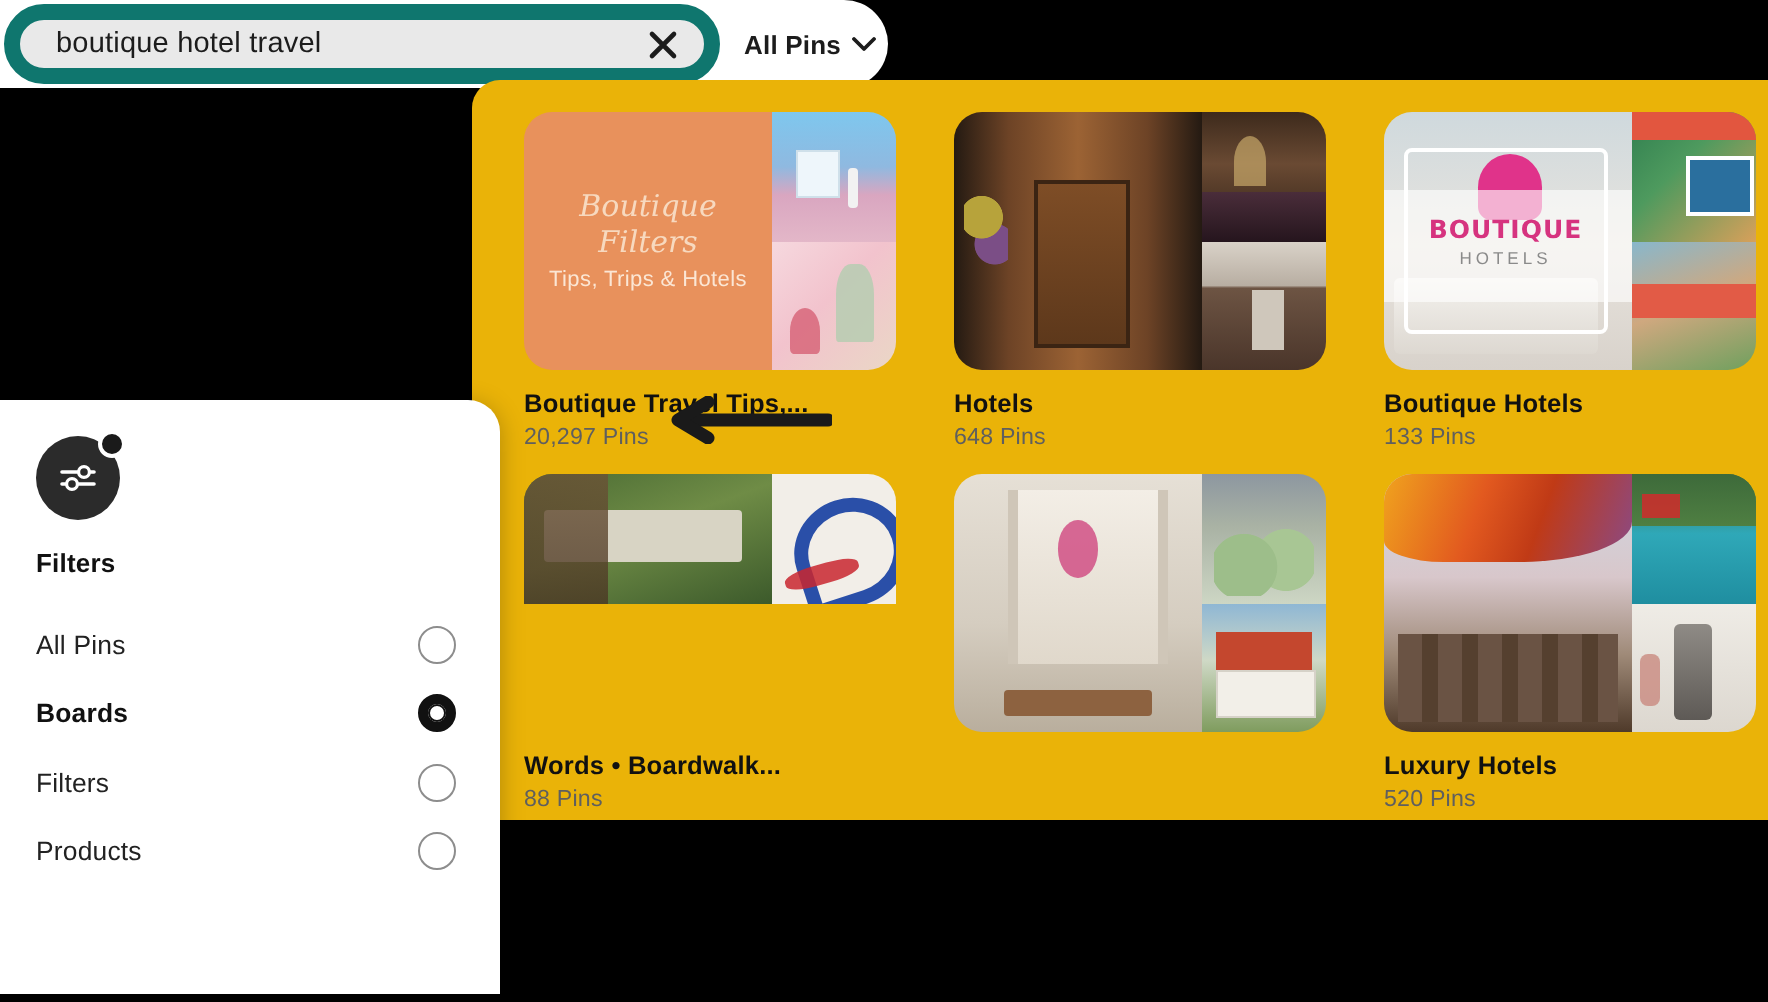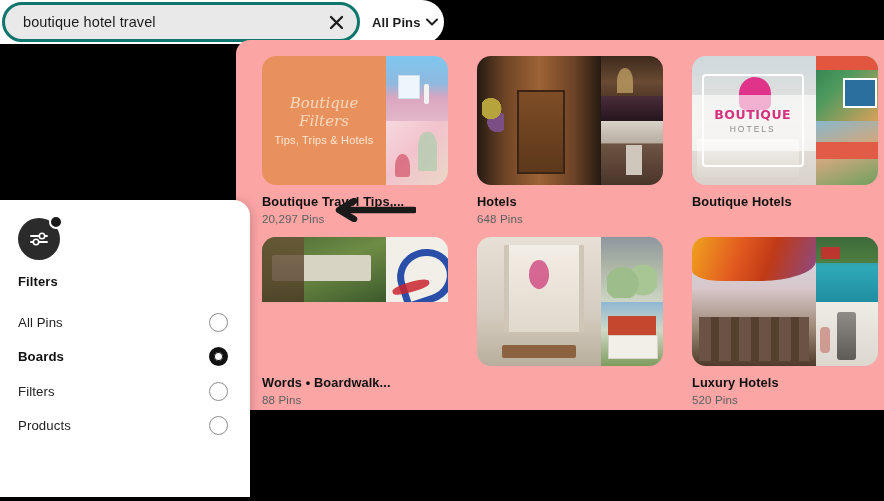--- a/index.html
+++ b/index.html
@@ -16,21 +16,21 @@
     position: absolute; left: 0; top: 0;
     width: 444px; height: 44px;
     background: #ffffff;
     border-radius: 0 22px 22px 0;
     display: flex; align-items: center;
   }
   .search-field {
     position: absolute; left: 2px; top: 2px;
     width: 358px; height: 40px;
     background: #e9e9e9;
-    border: 3px solid #0f766e;
+    border: 8px solid #0f766e;
     border-radius: 20px;
     display: flex; align-items: center;
     padding: 0 10px 0 18px;
   }
   .search-value {
     flex: 1; font-size: 14.5px; color: #1c1c1c; letter-spacing: .1px;
     white-space: nowrap; overflow: hidden;
   }
   .clear-icon {
     width: 22px; height: 22px; flex: none;
@@ -43,21 +43,21 @@
     height: 24px; display: flex; align-items: center; gap: 6px;
     cursor: pointer;
   }
   .pins-dropdown .dd-label { font-size: 13px; color: #1c1c1c; font-weight: 600; letter-spacing: .1px; }
   .chev { display: block; }
 
   
   .results-panel {
     position: absolute; left: 236px; top: 40px;
     width: 648px; height: 370px;
-    background: #fca5a5;
+    background: #eab308;
     border-radius: 14px 0 0 14px;
     overflow: hidden;
   }
   .grid {
     position: absolute; left: 26px; top: 16px;
     display: grid;
     grid-template-columns: 186px 186px 186px;
     grid-column-gap: 29px;
     grid-row-gap: 12px;
   }
@@ -297,20 +297,21 @@
             <div class="c3-band"></div>
             <div class="c3-frame">
               <div class="c3-word">BOUTIQUE</div>
               <div class="c3-word2">HOTELS</div>
             </div>
           </div>
           <div class="tile c3-t1"></div>
           <div class="tile c3-t2"></div>
         </div>
         <div class="card-title">Boutique Hotels</div>
+        <div class="card-sub">133 Pins</div>
       </div>
 
       <div class="card">
         <div class="card-imgs">
           <div class="tile c4-t1"></div>
           <div class="tile c4-t2"></div>
         </div>
         <div class="card-title">Words • Boardwalk...</div>
         <div class="card-sub">88 Pins</div>
       </div>

